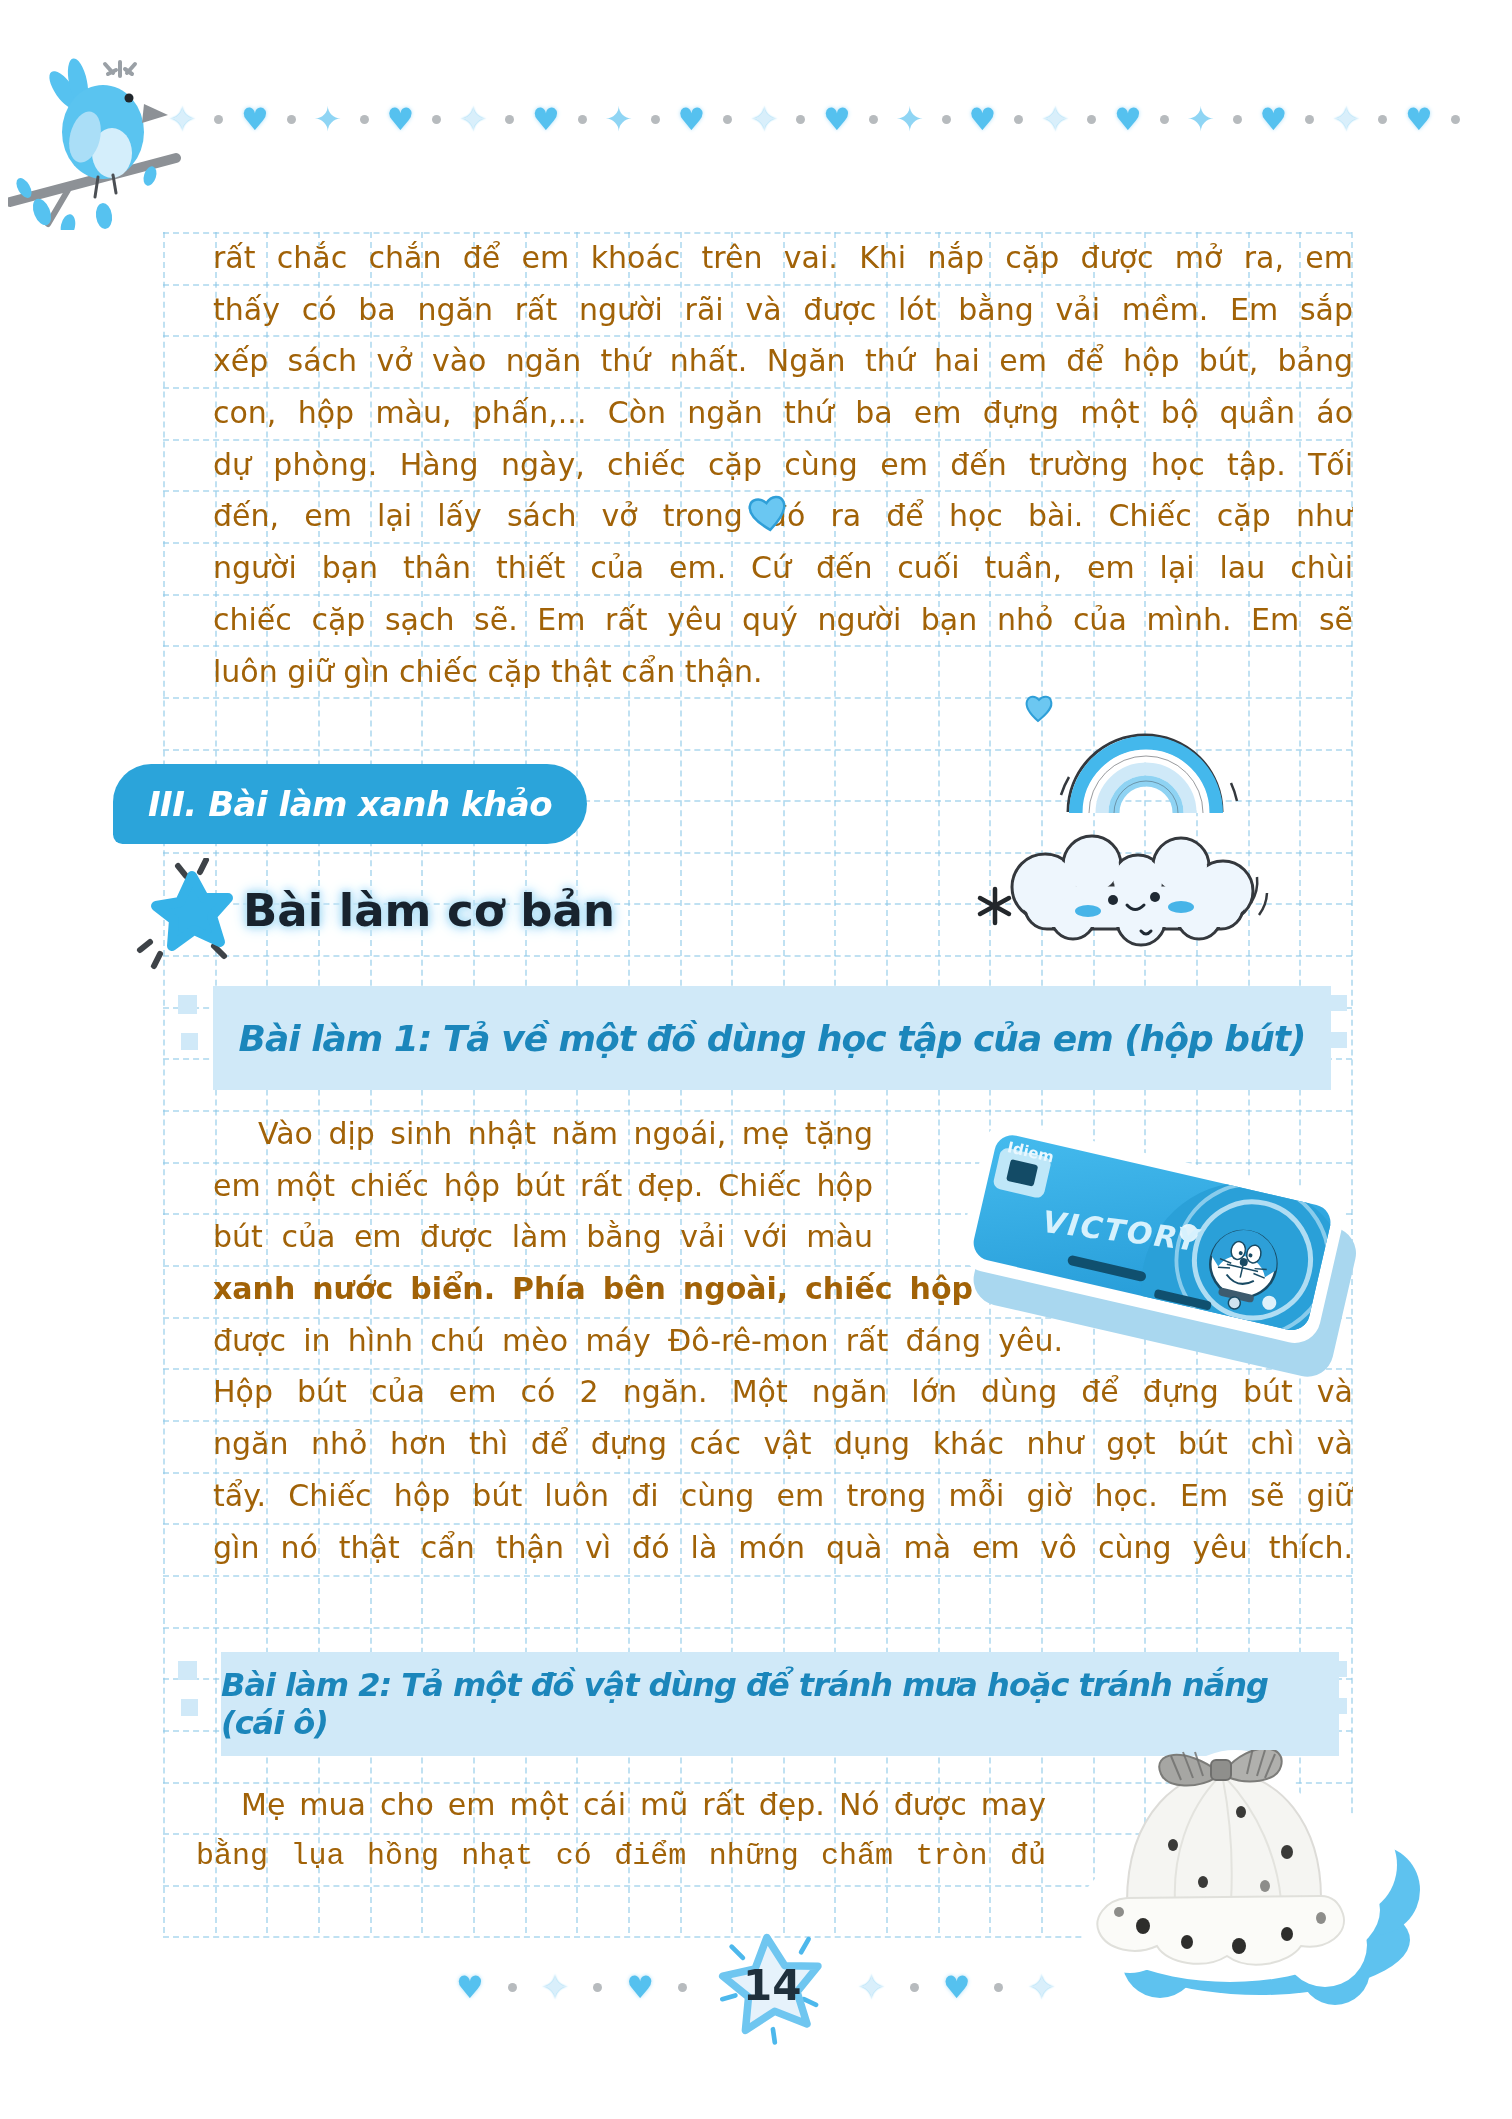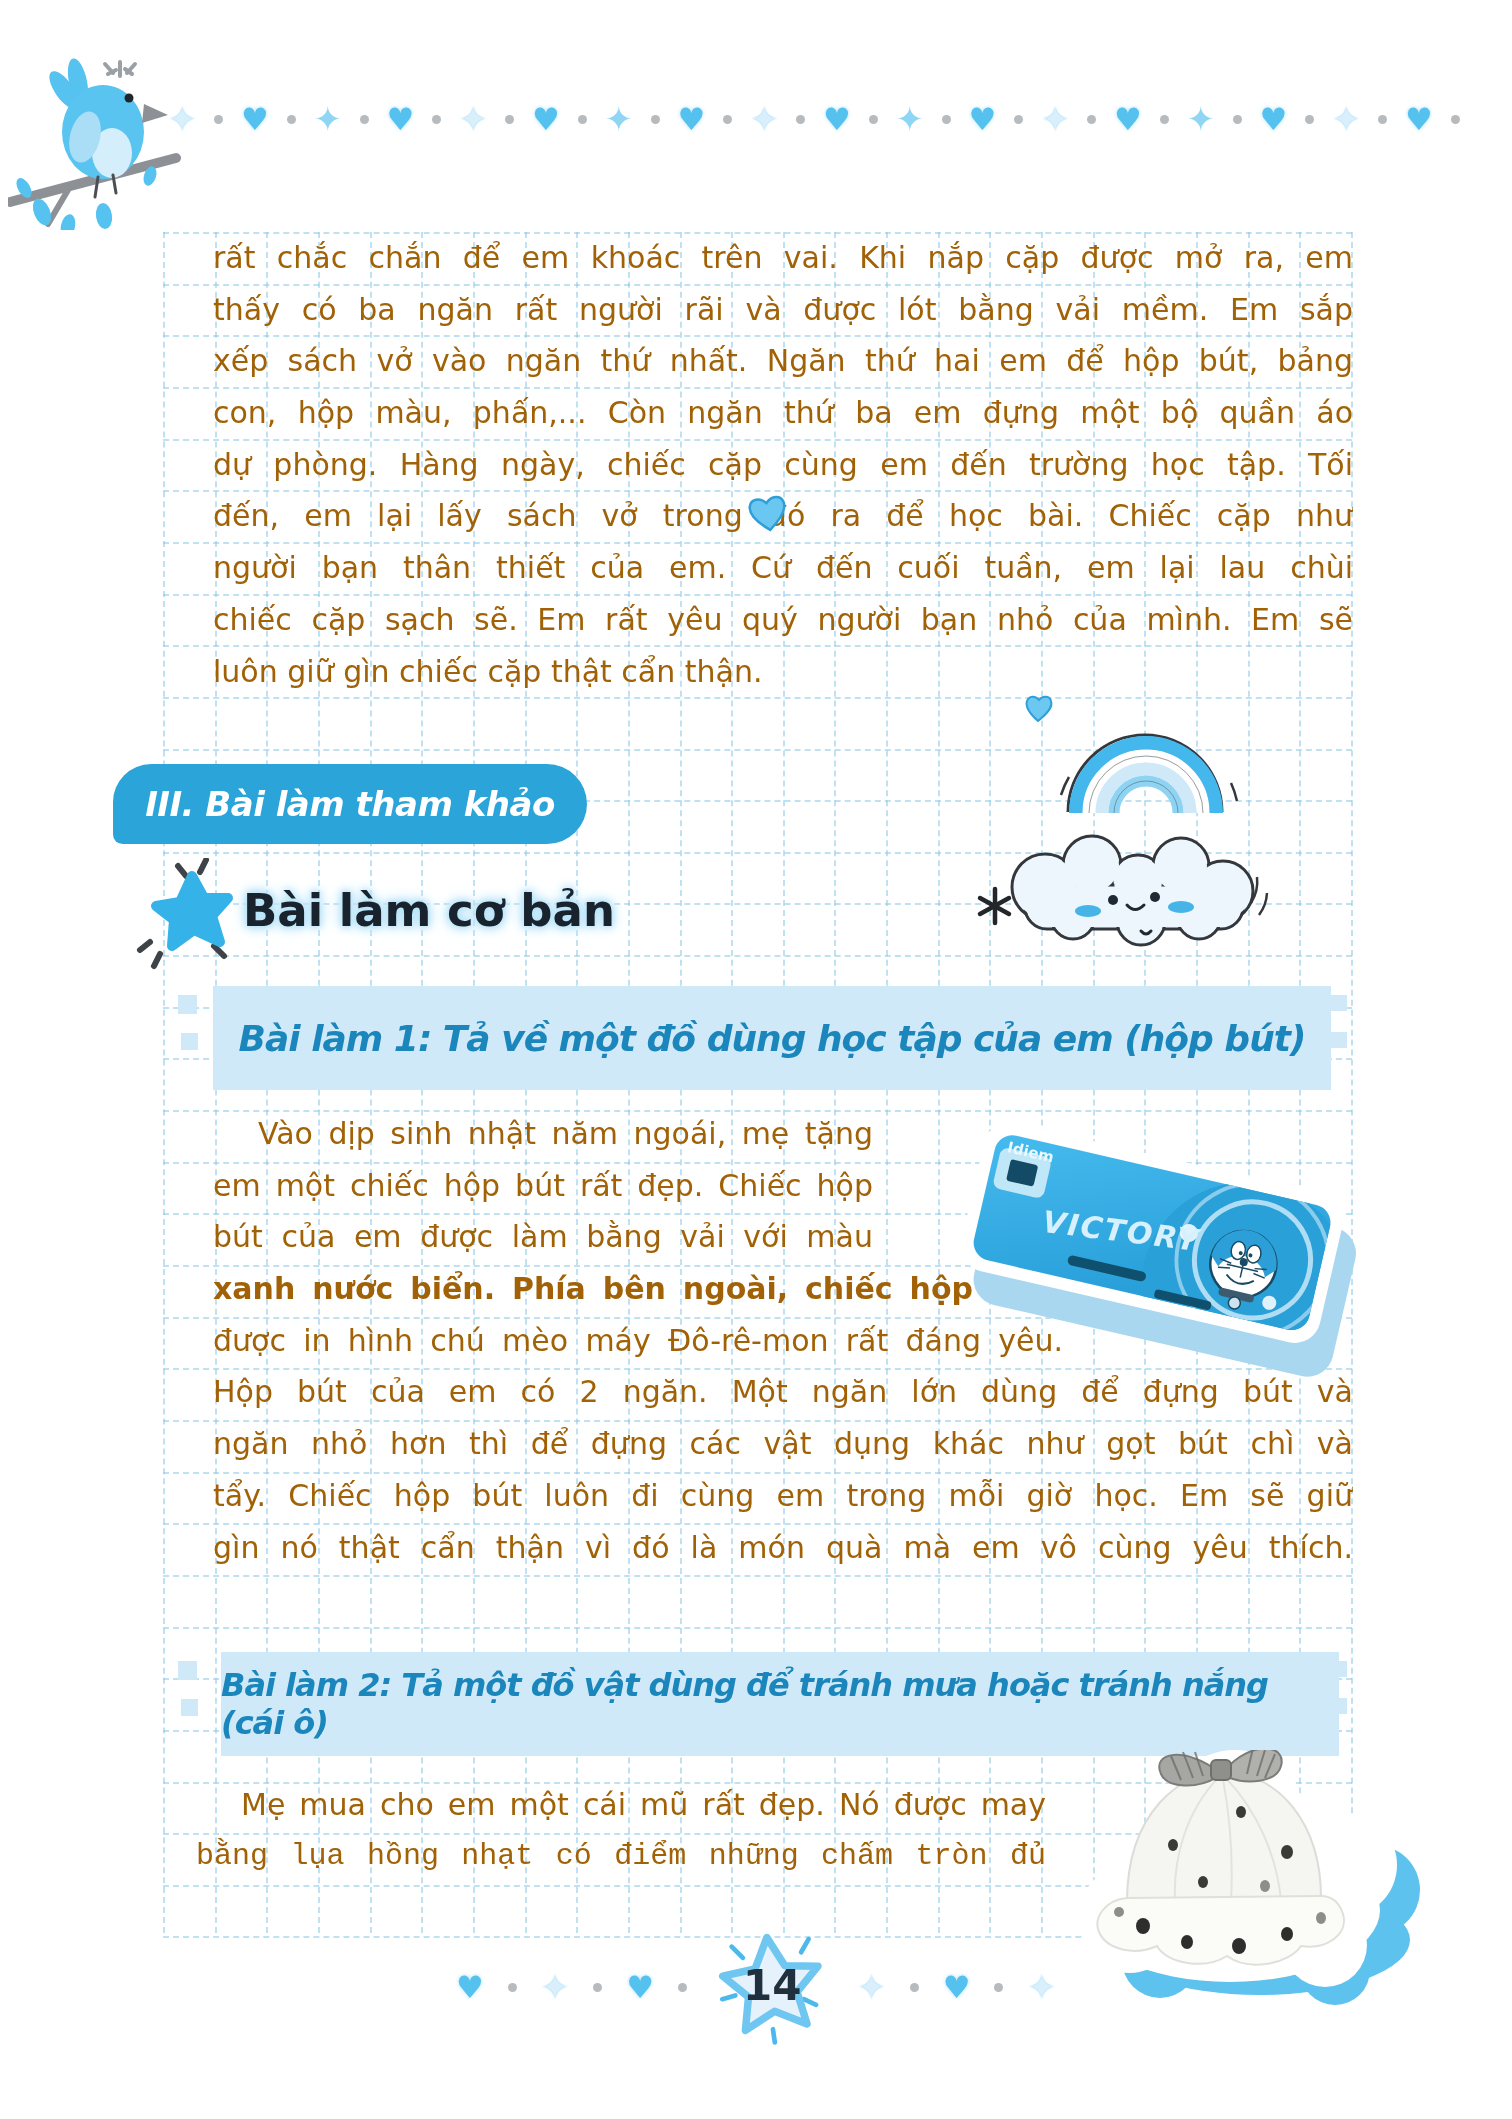--- a/index.html
+++ b/index.html
@@ -203,21 +203,21 @@
       <div class="tline" style="width: 1140px;">người bạn thân thiết của em. Cứ đến cuối tuần, em lại lau chùi</div>
       <div class="tline" style="width: 1140px;">chiếc cặp sạch sẽ. Em rất yêu quý người bạn nhỏ của mình. Em sẽ</div>
       <div class="tline plain" style="width: 1140px;">luôn giữ gìn chiếc cặp thật cẩn thận.</div>
     </div>
 
   <svg class="illus" style="left:745px;top:492px" width="46" height="44" viewBox="0 0 46 44">
     <path d="M23 38 C10 28 4 20 6 12 C8 5 17 4 23 11 C29 4 38 5 40 12 C42 20 36 28 23 38 Z" fill="#6ac7f2" stroke="#2f9fd8" stroke-width="2.5" transform="rotate(-8 23 22)"></path>
   </svg>
 
   <div id="badge">
-    <span>III. Bài làm tham khảo</span>
+    <span>III. Bài làm xanh khảo</span>
   </div>
 
   <svg id="subsec-star" viewBox="0 0 112 112">
     <g stroke="#3e4348" stroke-width="6" stroke-linecap="round">
       <line x1="64" y1="14" x2="70" y2="2"></line>
         <line x1="50" y1="18" x2="42" y2="8"></line>
       <line x1="14" y1="84" x2="4" y2="92"></line>
         <line x1="24" y1="96" x2="18" y2="108"></line>
       <line x1="78" y1="88" x2="88" y2="98"></line>
     </g>

